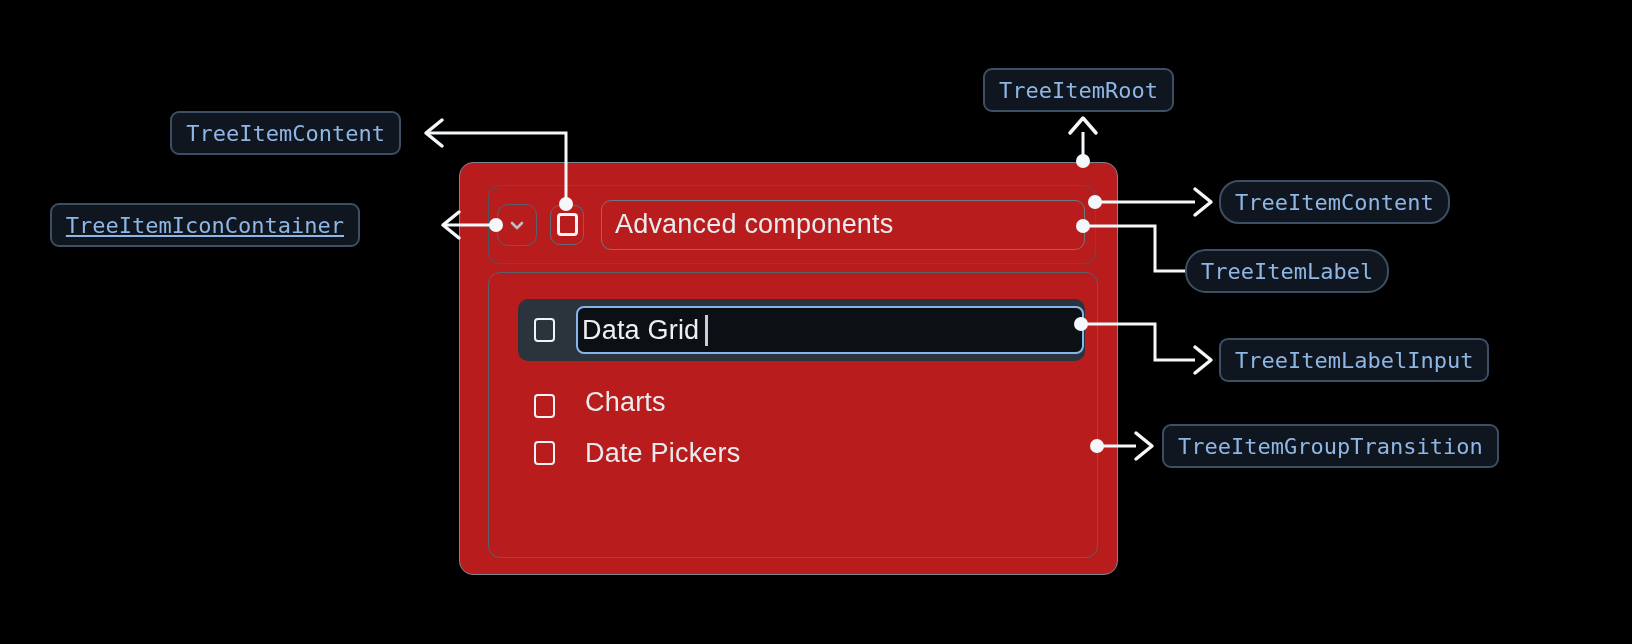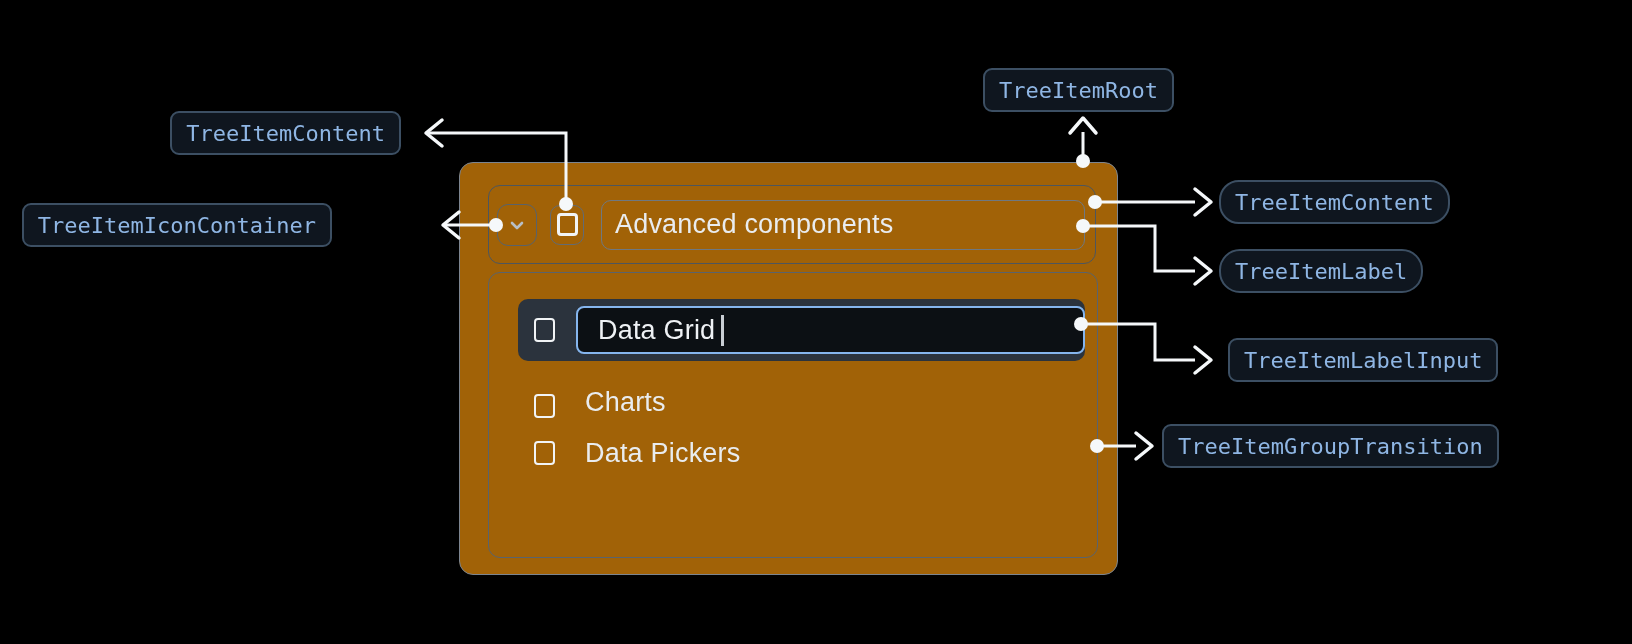--- a/index.html
+++ b/index.html
@@ -3,21 +3,21 @@
 <meta charset="utf-8">
 <style>
   html,body{margin:0;padding:0;background:#000;}
   .canvas{
     position:relative;width:1632px;height:644px;background:#000000;
     font-family:"Liberation Sans",sans-serif;overflow:hidden;
   }
   
   .tree-root{
     position:absolute;left:459px;top:162px;width:659px;height:413px;
-    background:#a16207;border:1px solid #7c8590;border-radius:14px;
+    background:#b91c1c;border:1px solid #7c8590;border-radius:14px;
     box-sizing:border-box;z-index:1;
   }
   .tree-content{
     position:absolute;left:28px;top:22px;width:608px;height:79px;
     border:1px solid #4d565e;border-radius:12px;box-sizing:border-box;
     display:flex;align-items:center;padding-left:8px;
   }
   .icon-box{
     width:40px;height:42px;border:1px solid #59626b;border-radius:11px;
     box-sizing:border-box;display:flex;align-items:center;justify-content:center;
@@ -48,39 +48,39 @@
     width:17px;height:20px;border:2.8px solid #f1f4f6;border-radius:4px;flex:0 0 auto;
   }
   .row.editing{top:26px;height:62px;background:#2b333d;border-radius:10px;}
   .row.r2{top:93px;height:52px;align-items:flex-end;}
   .row.r3{top:154px;height:52px;}
   .row.r4{top:215px;height:52px;}
   .row .item-text{margin-left:30px;}
   .edit-input{
     margin-left:21px;width:500px;height:44px;border:2px solid #85b5ed;border-radius:8px;
     background:#0c1014;box-sizing:content-box;display:flex;align-items:center;
-    padding-left:20px;color:#eef1f4;font-size:27px;letter-spacing:.2px;
+    padding-left:4px;color:#eef1f4;font-size:27px;letter-spacing:.2px;
   }
   .caret{display:inline-block;width:2.5px;height:31px;background:#c9ced4;margin-left:6px;}
   
   .connectors{position:absolute;left:0;top:0;z-index:2;pointer-events:none;}
   
   .pill{
     position:absolute;height:44px;display:flex;align-items:center;
     padding:0 14px;box-sizing:border-box;z-index:3;
     background:#0f161f;border:2px solid #3c4f63;border-radius:9px;
     font-family:"DejaVu Sans Mono",monospace;font-size:22px;color:#8fb6e4;
     white-space:nowrap;
   }
   .pill.p-checkbox{right:1231px;top:111px;}
-  .pill.p-icon{right:1300px;top:203px;}
+  .pill.p-icon{right:1272px;top:203px;text-decoration:underline;}
   .pill.p-root{left:983px;top:68px;}
   .pill.p-content{left:1219px;top:180px;border-radius:20px;}
-  .pill.p-label{left:1219px;top:249px;border-radius:21px;}
-  .pill.p-labelinput{left:1219px;top:338px;margin-left:9px;}
+  .pill.p-label{left:1185px;top:249px;border-radius:21px;}
+  .pill.p-labelinput{left:1219px;top:338px;}
   .pill.p-group{left:1162px;top:424px;text-align:right;}
 </style>
 </head>
 <body>
 
 <div class="canvas">
 
   <div class="tree-root">
 
     <div class="tree-content">
@@ -107,21 +107,21 @@
         </div>
       </div>
 
       <div class="row r2">
         <div class="row-check"></div>
         <span class="item-text">Charts</span>
       </div>
 
       <div class="row r3">
         <div class="row-check"></div>
-        <span class="item-text">Data Pickers</span>
+        <span class="item-text">Date Pickers</span>
       </div>
 
 
     </div>
   </div>
 
   <svg class="connectors" width="1632" height="644" viewBox="0 0 1632 644">
     <g fill="none" stroke="#f5f8fa" stroke-width="3">
       <path d="M566 204 V133 H427"></path>
       <path d="M1083 161 V132"></path>

